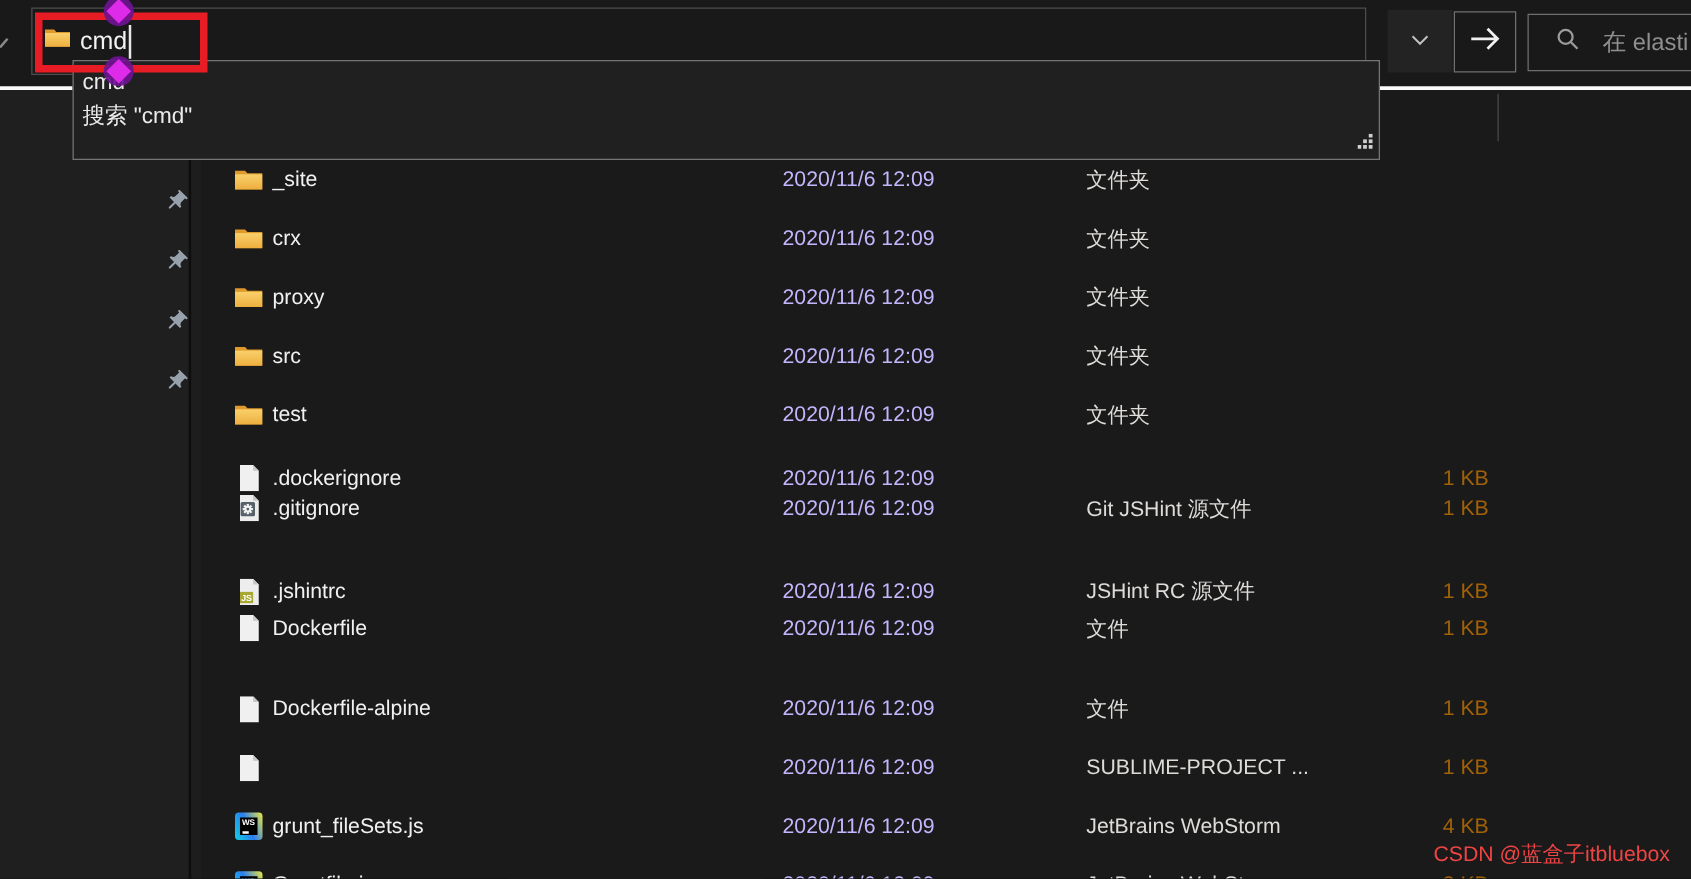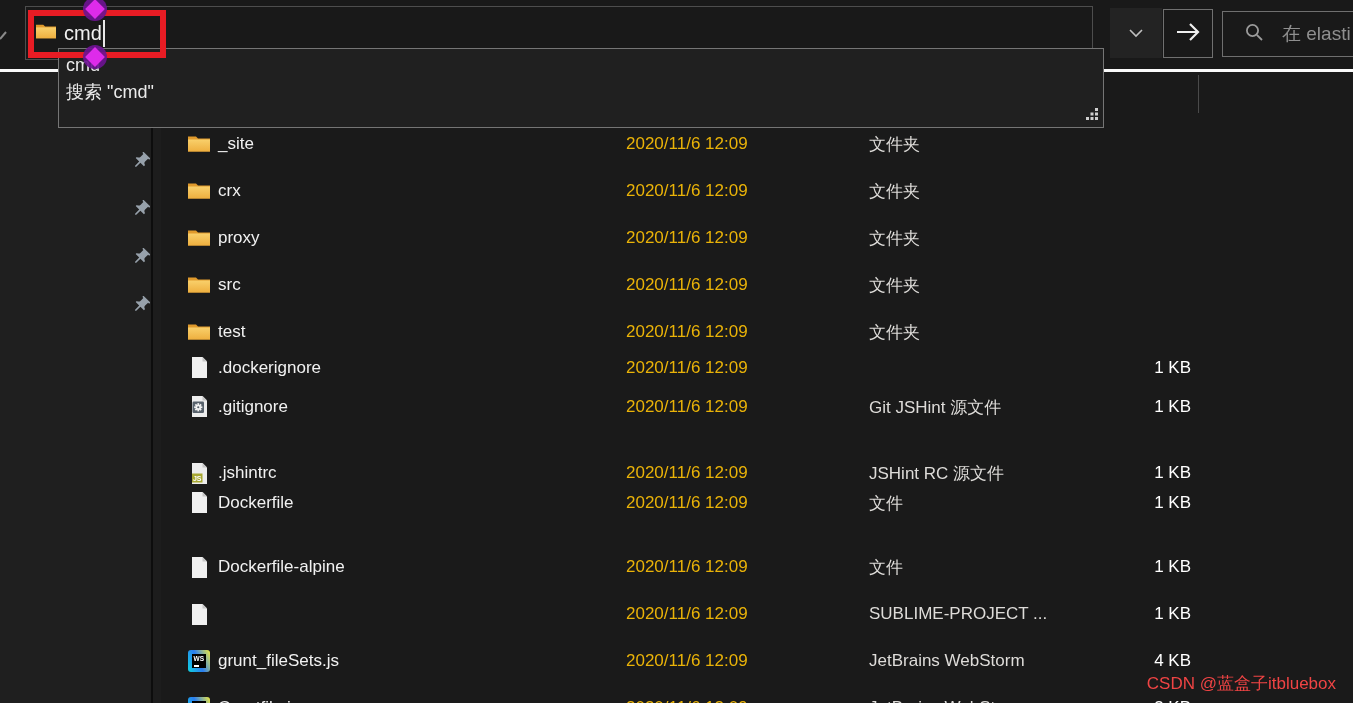--- a/index.html
+++ b/index.html
@@ -54,23 +54,23 @@
   #scroll-strip{left:153px;top:72px;width:8px;height:631px;background:#1d1d1d;}
   .pin{position:absolute;left:-20px;width:20px;height:20px;}
   #col-separator{left:1198px;top:75px;width:1px;height:38px;background:#4a4a4a;}
 
   
   #file-list{left:161px;top:72px;width:1192px;height:631px;overflow:hidden;text-decoration:underline;}
   .row{position:absolute;left:0;width:100%;height:47px;}
   .row span{position:absolute;top:50%;transform:translateY(-50%);white-space:pre;}
   .c-icon{left:27px;width:22px;height:22px;display:flex;align-items:center;justify-content:center;}
   .c-name{left:57px;font-size:17px;color:#f1f1f1;}
-  .c-date{left:465px;font-size:17px;color:#eab308;}
+  .c-date{left:465px;font-size:17px;color:#c4b5fd;}
   .c-type{left:708px;font-size:17px;color:#dedcd9;}
-  .c-size{left:950px;width:80px;text-align:right;font-size:17px;color:#ffffff;}
+  .c-size{left:950px;width:80px;text-align:right;font-size:17px;color:#a16207;}
 
   
   .ws{width:22px;height:22px;border-radius:3px;position:relative;
     background:linear-gradient(245deg,#f0ea3e 0%,#2a7df0 52%,#0fd3e0 100%);}
   .ws i{position:absolute;left:4px;top:4px;width:14px;height:14px;background:#000;
     font-style:normal;}
   .ws b{position:absolute;left:1.5px;top:1px;font-size:6.5px;color:#fff;
     letter-spacing:0;font-weight:bold;}
   .ws u{position:absolute;left:1.5px;bottom:1.5px;width:5px;height:1.6px;background:#fff;
     display:block;text-decoration:none;}
@@ -253,21 +253,21 @@
       </linearGradient>
             </defs>
       <path d="M0 1.5 h8 l2 2 H22 V16.5 H0 Z" fill="#e09a2c"></path>
       <rect x="0" y="4.5" width="22" height="12" fill="url(#fgB)"></rect>
     </svg></span>
       <span class="c-name">test</span>
       <span class="c-date">2020/11/6 12:09</span>
       <span class="c-type">文件夹</span>
       <span class="c-size"></span>
     </div>
-      <div class="row" style="top: 272px;">
+      <div class="row" style="top: 287px;">
       <span class="c-icon"><svg width="17" height="21" viewBox="0 0 17 21">
       <path d="M1 0 H11.5 L16 4.5 V21 H1 Z" fill="#f0f0f0"></path>
       <path d="M11.5 0 L16 4.5 H11.5 Z" fill="#c6c6c6"></path>
     </svg></span>
       <span class="c-name">.dockerignore</span>
       <span class="c-date">2020/11/6 12:09</span>
       <span class="c-size">1 KB</span>
     </div>
       <div class="row" style="top: 311px;">
       <span class="c-icon"><svg width="17" height="21" viewBox="0 0 17 21">

